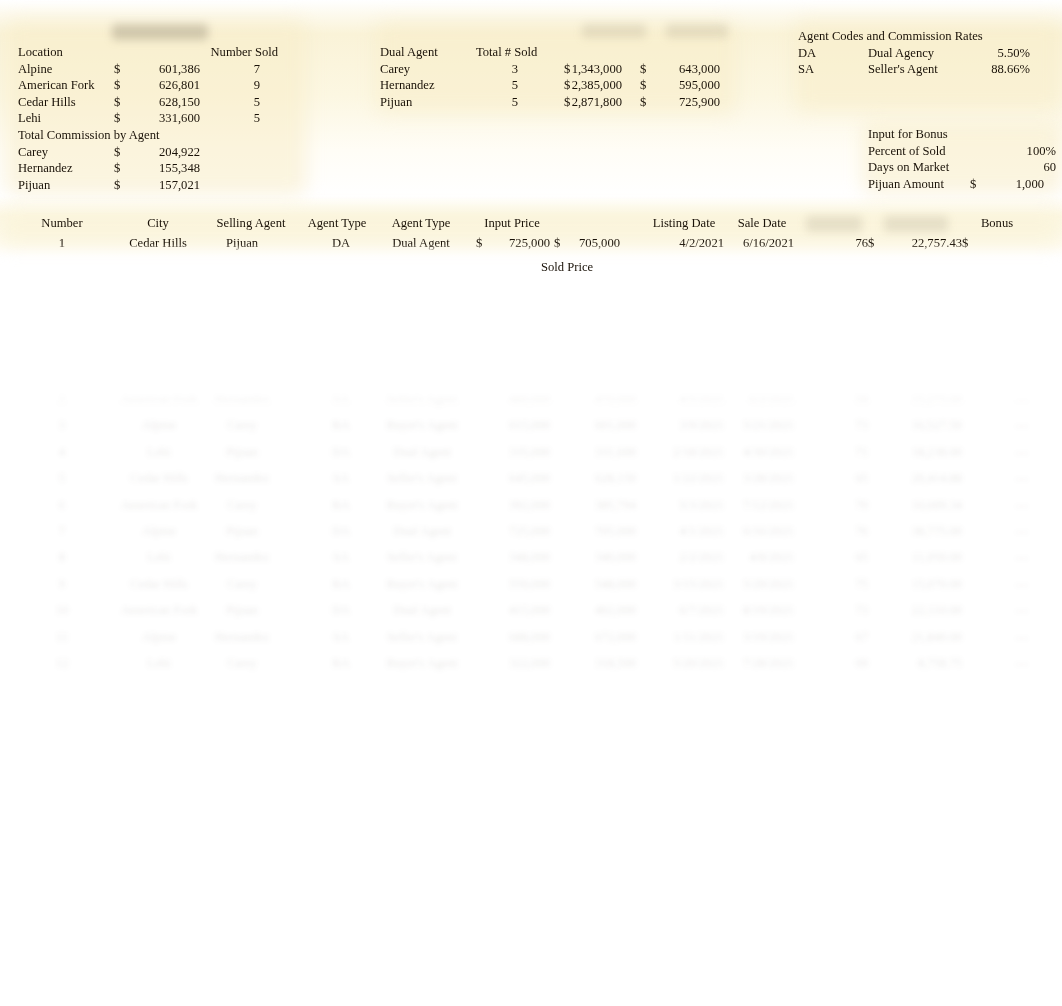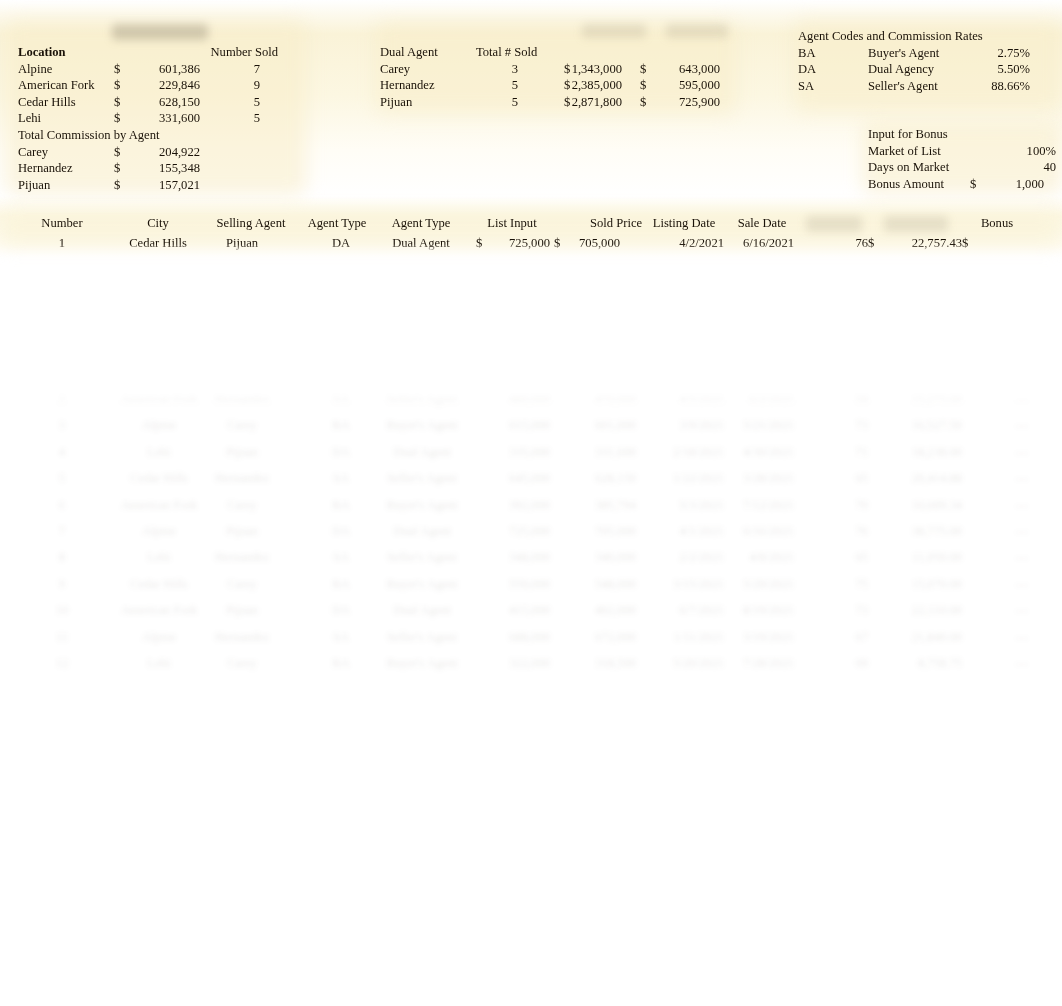--- a/index.html
+++ b/index.html
@@ -137,34 +137,34 @@
 
 <div class="smudge dark" style="left:112px; top:24px;  width:96px;  height:16px;"></div>
 <div class="smudge light" style="left:582px; top:24px;  width:64px;  height:14px;"></div>
 <div class="smudge light" style="left:666px; top:24px;  width:62px;  height:14px;"></div>
 <div class="smudge light" style="left:806px; top:216px; width:56px;  height:16px;"></div>
 <div class="smudge light" style="left:884px; top:216px; width:64px;  height:16px;"></div>
 
 <div class="panel" style="left:0; top:44px; width:300px;">
 
   <div class="row">
-    <span class="cell" style="left:18px;font-weight:bold;">Location</span>
+    <span class="cell" style="left:18px;">Location</span>
     <span class="cell r" style="left:196px; width:82px;">Number Sold</span>
   </div>
 
   <div class="row">
     <span class="cell" style="left:18px;">Alpine</span>
     <span class="cell" style="left:114px;">$</span>
     <span class="cell r" style="left:118px; width:82px;">601,386</span>
     <span class="cell r" style="left:196px; width:64px;">7</span>
   </div>
   <div class="row">
     <span class="cell" style="left:18px;">American Fork</span>
     <span class="cell" style="left:114px;">$</span>
-    <span class="cell r" style="left:118px; width:82px;">229,846</span>
+    <span class="cell r" style="left:118px; width:82px;">626,801</span>
     <span class="cell r" style="left:196px; width:64px;">9</span>
   </div>
   <div class="row">
     <span class="cell" style="left:18px;">Cedar Hills</span>
     <span class="cell" style="left:114px;">$</span>
     <span class="cell r" style="left:118px; width:82px;">628,150</span>
     <span class="cell r" style="left:196px; width:64px;">5</span>
   </div>
   <div class="row">
     <span class="cell" style="left:18px;">Lehi</span>
@@ -225,67 +225,62 @@
     <span class="cell" style="left:264px;">$</span>
     <span class="cell r" style="left:272px; width:72px;">725,900</span>
   </div>
 </div>
 
 <div class="panel" style="left:794px; top:28px; width:268px;font-family:Liberation Serif, serif;">
   <div class="row">
     <span class="cell" style="left:4px;">Agent Codes and Commission Rates</span>
   </div>
   <div class="row">
-    <span class="cell" style="left:4px;">BA</span>
-    <span class="cell" style="left:74px;">Buyer's Agent</span>
-    <span class="cell r" style="left:170px; width:66px;">2.75%</span>
-  </div>
-  <div class="row">
     <span class="cell" style="left:4px;">DA</span>
     <span class="cell" style="left:74px;">Dual Agency</span>
     <span class="cell r" style="left:170px; width:66px;">5.50%</span>
   </div>
   <div class="row">
     <span class="cell" style="left:4px;">SA</span>
     <span class="cell" style="left:74px;">Seller's Agent</span>
     <span class="cell r" style="left:170px; width:66px;">88.66%</span>
   </div>
 </div>
 
 <div class="panel" style="left:866px; top:126px; width:196px;">
   <div class="row">
     <span class="cell" style="left:2px;">Input for Bonus</span>
   </div>
   <div class="row">
-    <span class="cell" style="left:2px;">Market of List</span>
+    <span class="cell" style="left:2px;">Percent of Sold</span>
     <span class="cell" style="left:104px;"></span>
     <span class="cell r" style="left:94px; width:96px;">100%</span>
   </div>
   <div class="row">
     <span class="cell" style="left:2px;">Days on Market</span>
     <span class="cell" style="left:104px;"></span>
-    <span class="cell r" style="left:94px; width:96px;">40</span>
-  </div>
-  <div class="row">
-    <span class="cell" style="left:2px;">Bonus Amount</span>
+    <span class="cell r" style="left:94px; width:96px;">60</span>
+  </div>
+  <div class="row">
+    <span class="cell" style="left:2px;">Pijuan Amount</span>
     <span class="cell" style="left:104px;">$</span>
     <span class="cell r" style="left:100px; width:78px;">1,000</span>
   </div>
 </div>
 
 <div id="main-table">
 
   <div class="hdr">
     <span class="cell c" style="left:22px;  width:80px;">Number</span>
     <span class="cell c" style="left:118px; width:80px;">City</span>
     <span class="cell c" style="left:206px; width:90px;">Selling Agent</span>
     <span class="cell c" style="left:298px; width:78px;">Agent Type</span>
     <span class="cell c" style="left:382px; width:78px;">Agent Type</span>
-    <span class="cell c" style="left:474px; width:76px;">List Input</span>
-    <span class="cell c" style="left:579px; width:74px;">Sold Price</span>
+    <span class="cell c" style="left:474px; width:76px;">Input Price</span>
+    <span class="cell c" style="left:530px; width:74px;margin-top:44px;">Sold Price</span>
     <span class="cell c" style="left:642px; width:84px;">Listing Date</span>
     <span class="cell c" style="left:728px; width:68px;">Sale Date</span>
     <span class="cell c" style="left:802px; width:64px;"></span>
     <span class="cell c" style="left:878px; width:76px;"></span>
     <span class="cell c" style="left:966px; width:62px;">Bonus</span>
   </div>
 
   <div class="datarow">
     <span class="cell c" style="left:22px;  width:80px;">1</span>
     <span class="cell c" style="left:110px; width:96px;">Cedar Hills</span>

